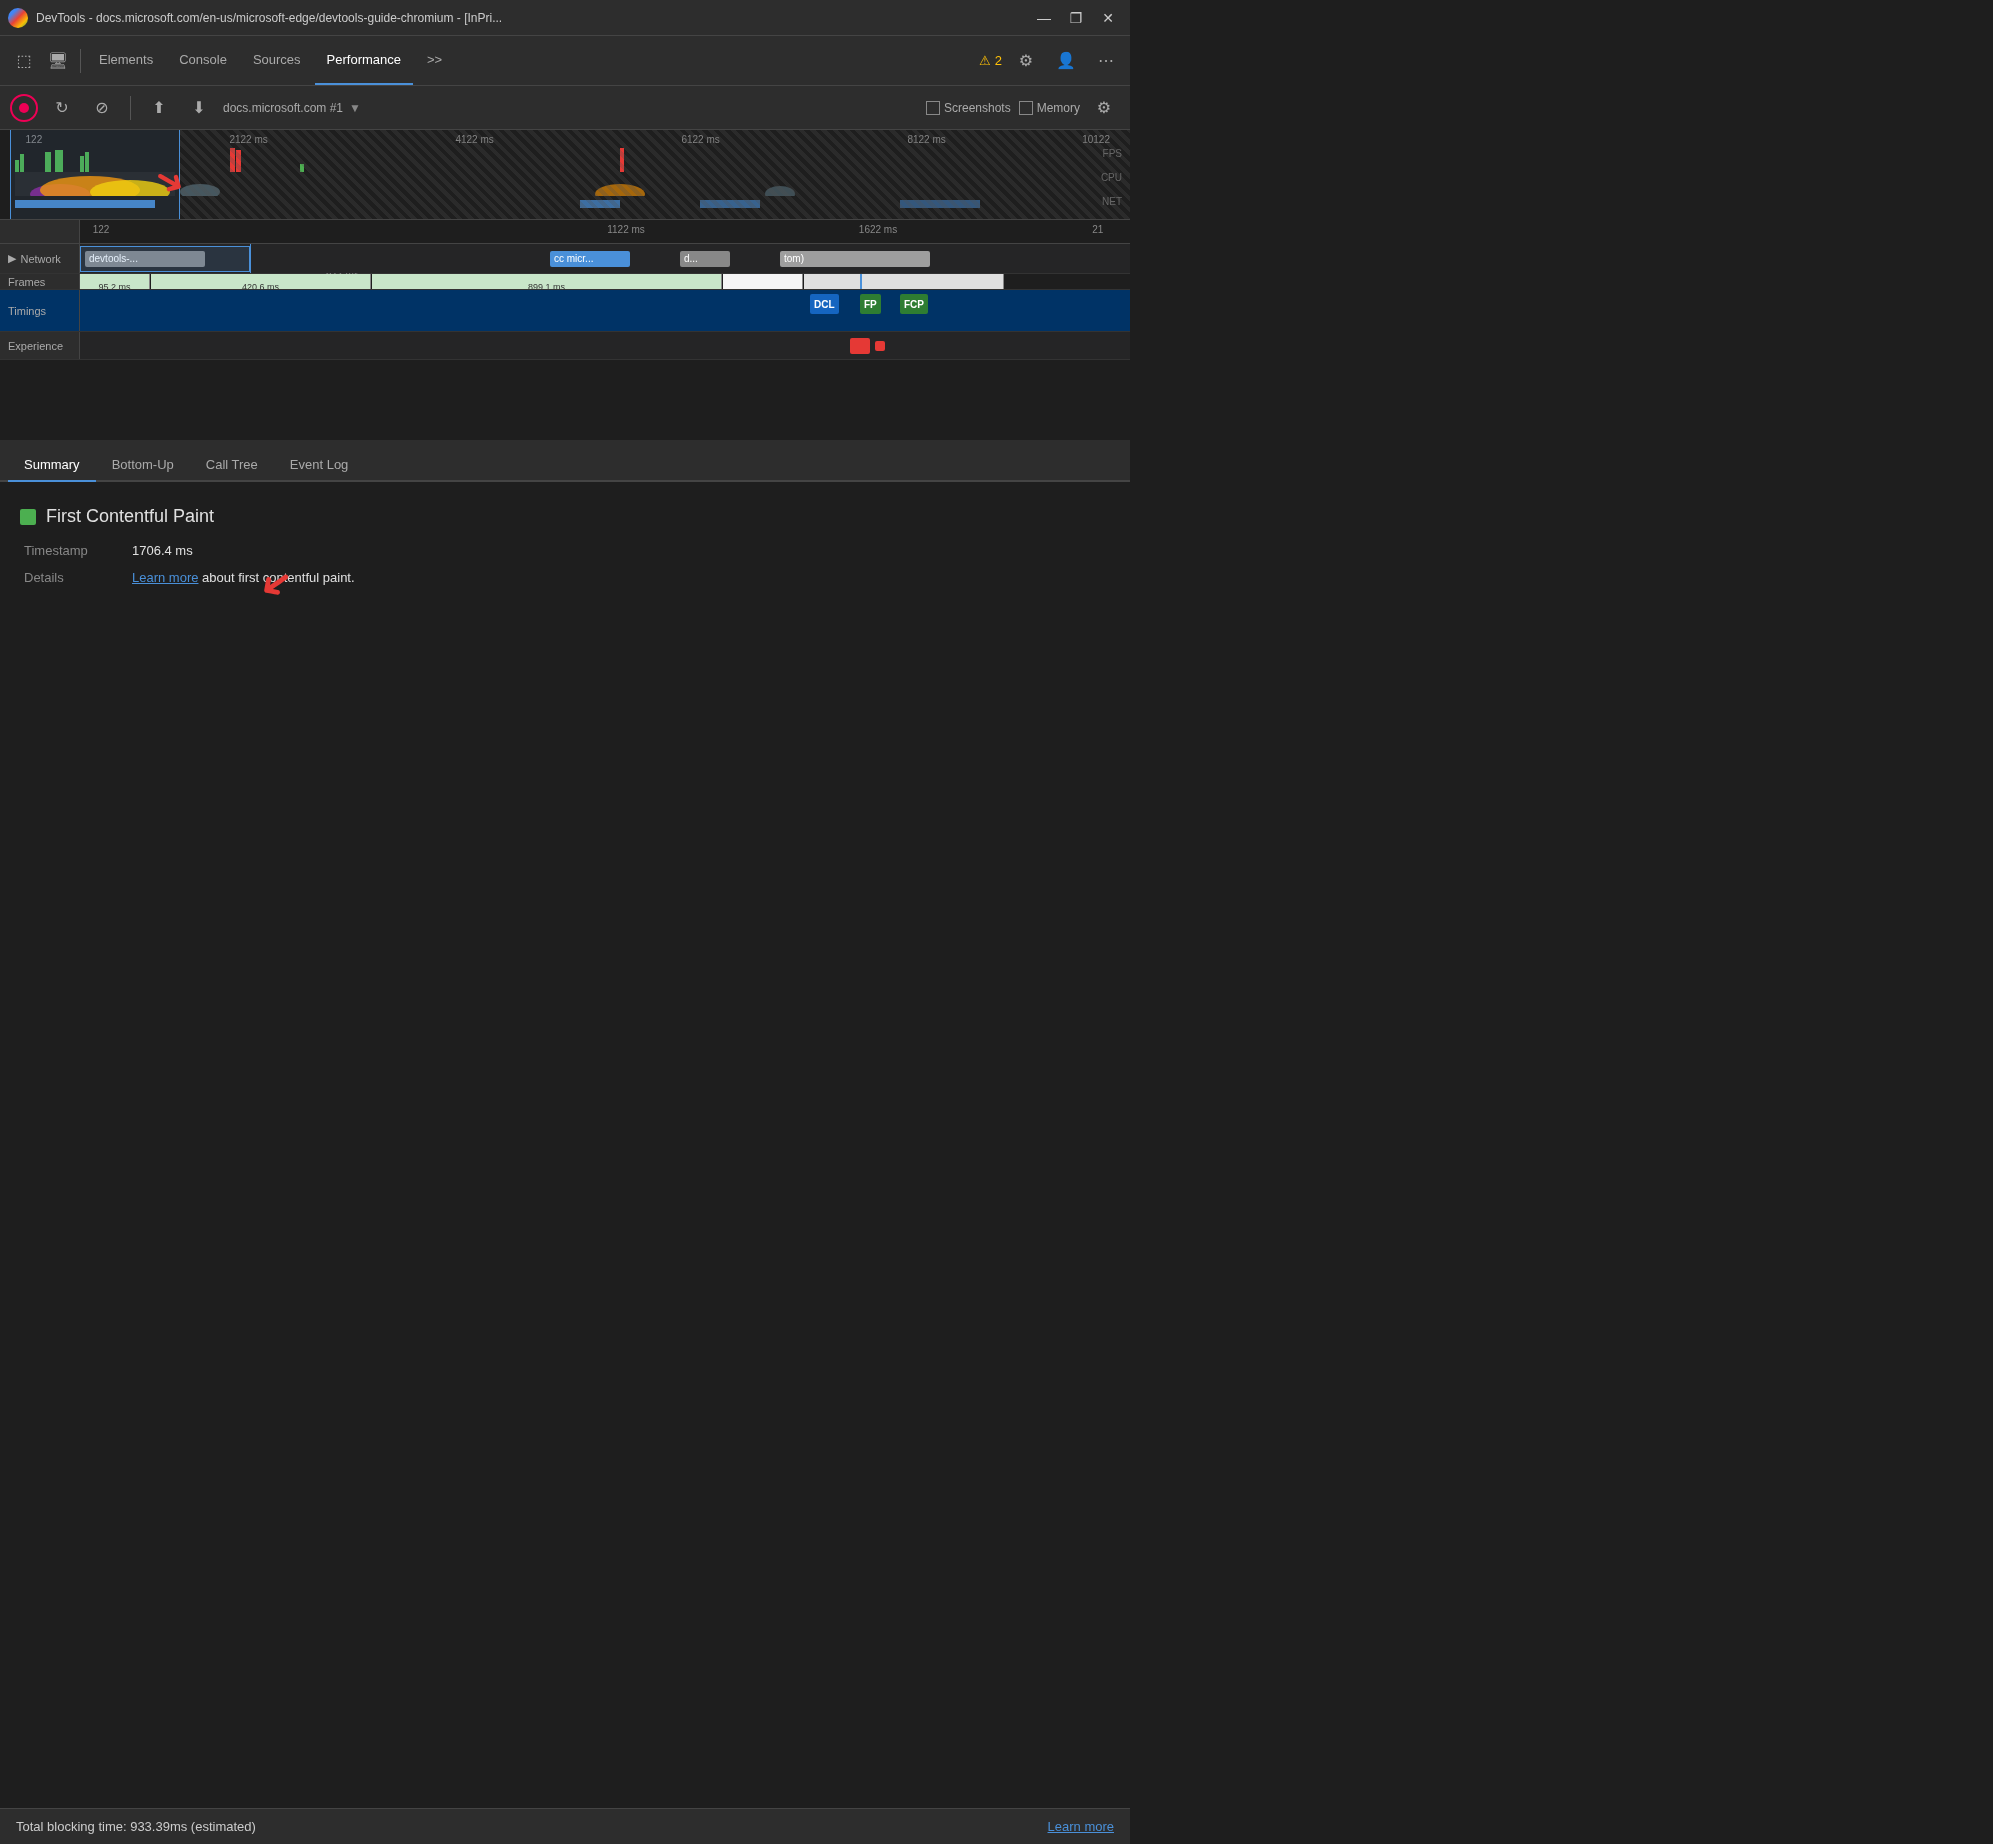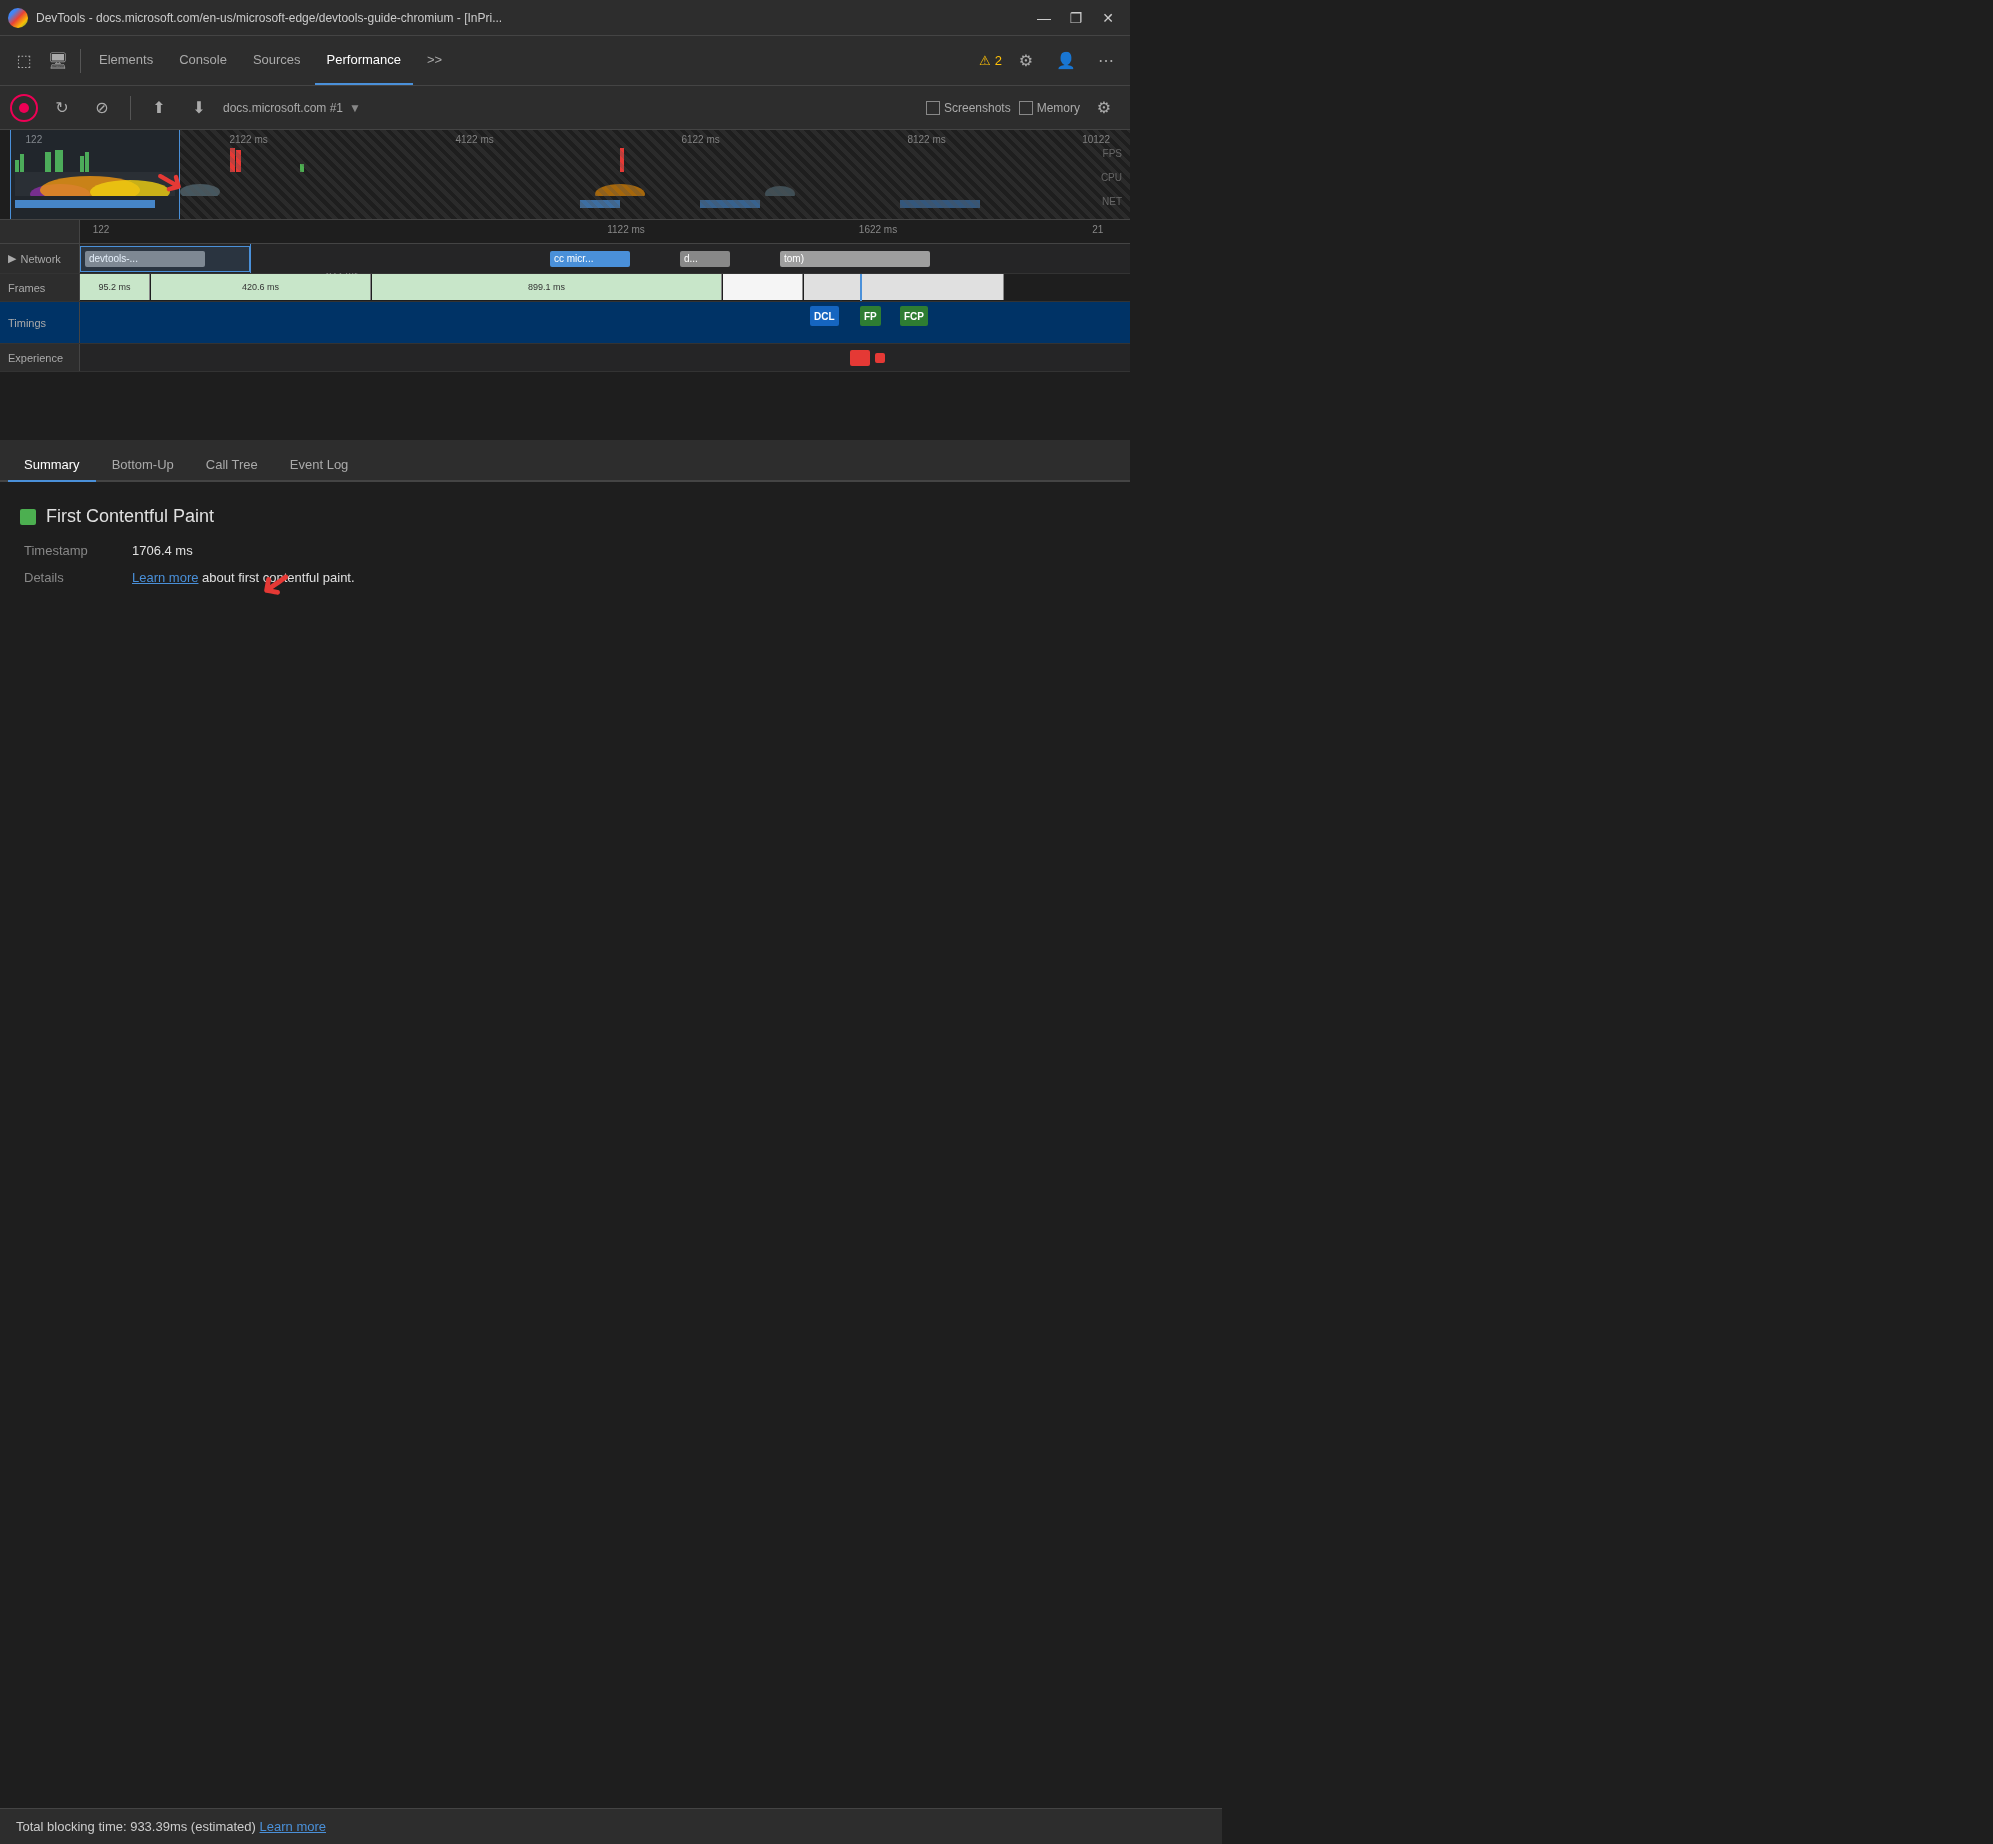--- a/index.html
+++ b/index.html
@@ -507,21 +507,21 @@
         <span style="position:absolute;left:4px;font-size:10px;color:#fff;white-space:nowrap;line-height:16px;">d...</span>
       </div>
       <div class="net-bar net-bar-gray" style="left:700px;width:150px;background:#9e9e9e;height:16px;top:7px;position:absolute;border-radius:2px;">
         <span style="position:absolute;left:4px;font-size:10px;color:#fff;white-space:nowrap;line-height:16px;">tom)</span>
       </div>
 
       <div style="position:absolute;left:170px;top:0;bottom:0;width:1px;background:#4a90d9;z-index:3;"></div>
     </div>
   </div>
 
-  <div class="timeline-row frames-row" style="height:28px;background:#1e1e1e;">
+  <div class="timeline-row frames-row" style="height:16px;background:#1e1e1e;">
     <div class="timeline-row-label">
       <span>Frames</span>
     </div>
     <div class="timeline-row-content" style="position:relative;">
 
       <div class="frame-segment frame-green" style="left:0;width:70px;border-right:1px solid #888;">
         <span style="font-size:9px;color:#333;">95.2 ms</span>
       </div>
       <div class="frame-segment frame-green" style="left:71px;width:220px;border-right:1px solid #888;">
         <span style="font-size:9px;color:#333;">420.6 ms</span>
@@ -581,17 +581,17 @@
   </div>
 
   <div class="detail-row">
     <span class="detail-key">Details</span>
     <span class="detail-val">
       <a class="detail-link" href="#">Learn more</a><span> about first contentful paint.</span>
     </span>
   </div>
 </div>
 
-<div class="status-bar" style="position:fixed;bottom:0;left:0;right:0;width:1222px;">
+<div class="status-bar" style="position:fixed;bottom:0;left:0;right:0;width:1130px;justify-content:space-between;">
   <span>Total blocking time: 933.39ms (estimated)</span>
   <span>&nbsp;</span>
   <a class="detail-link" href="#">Learn more</a>
 </div>
 
 </body></html>

